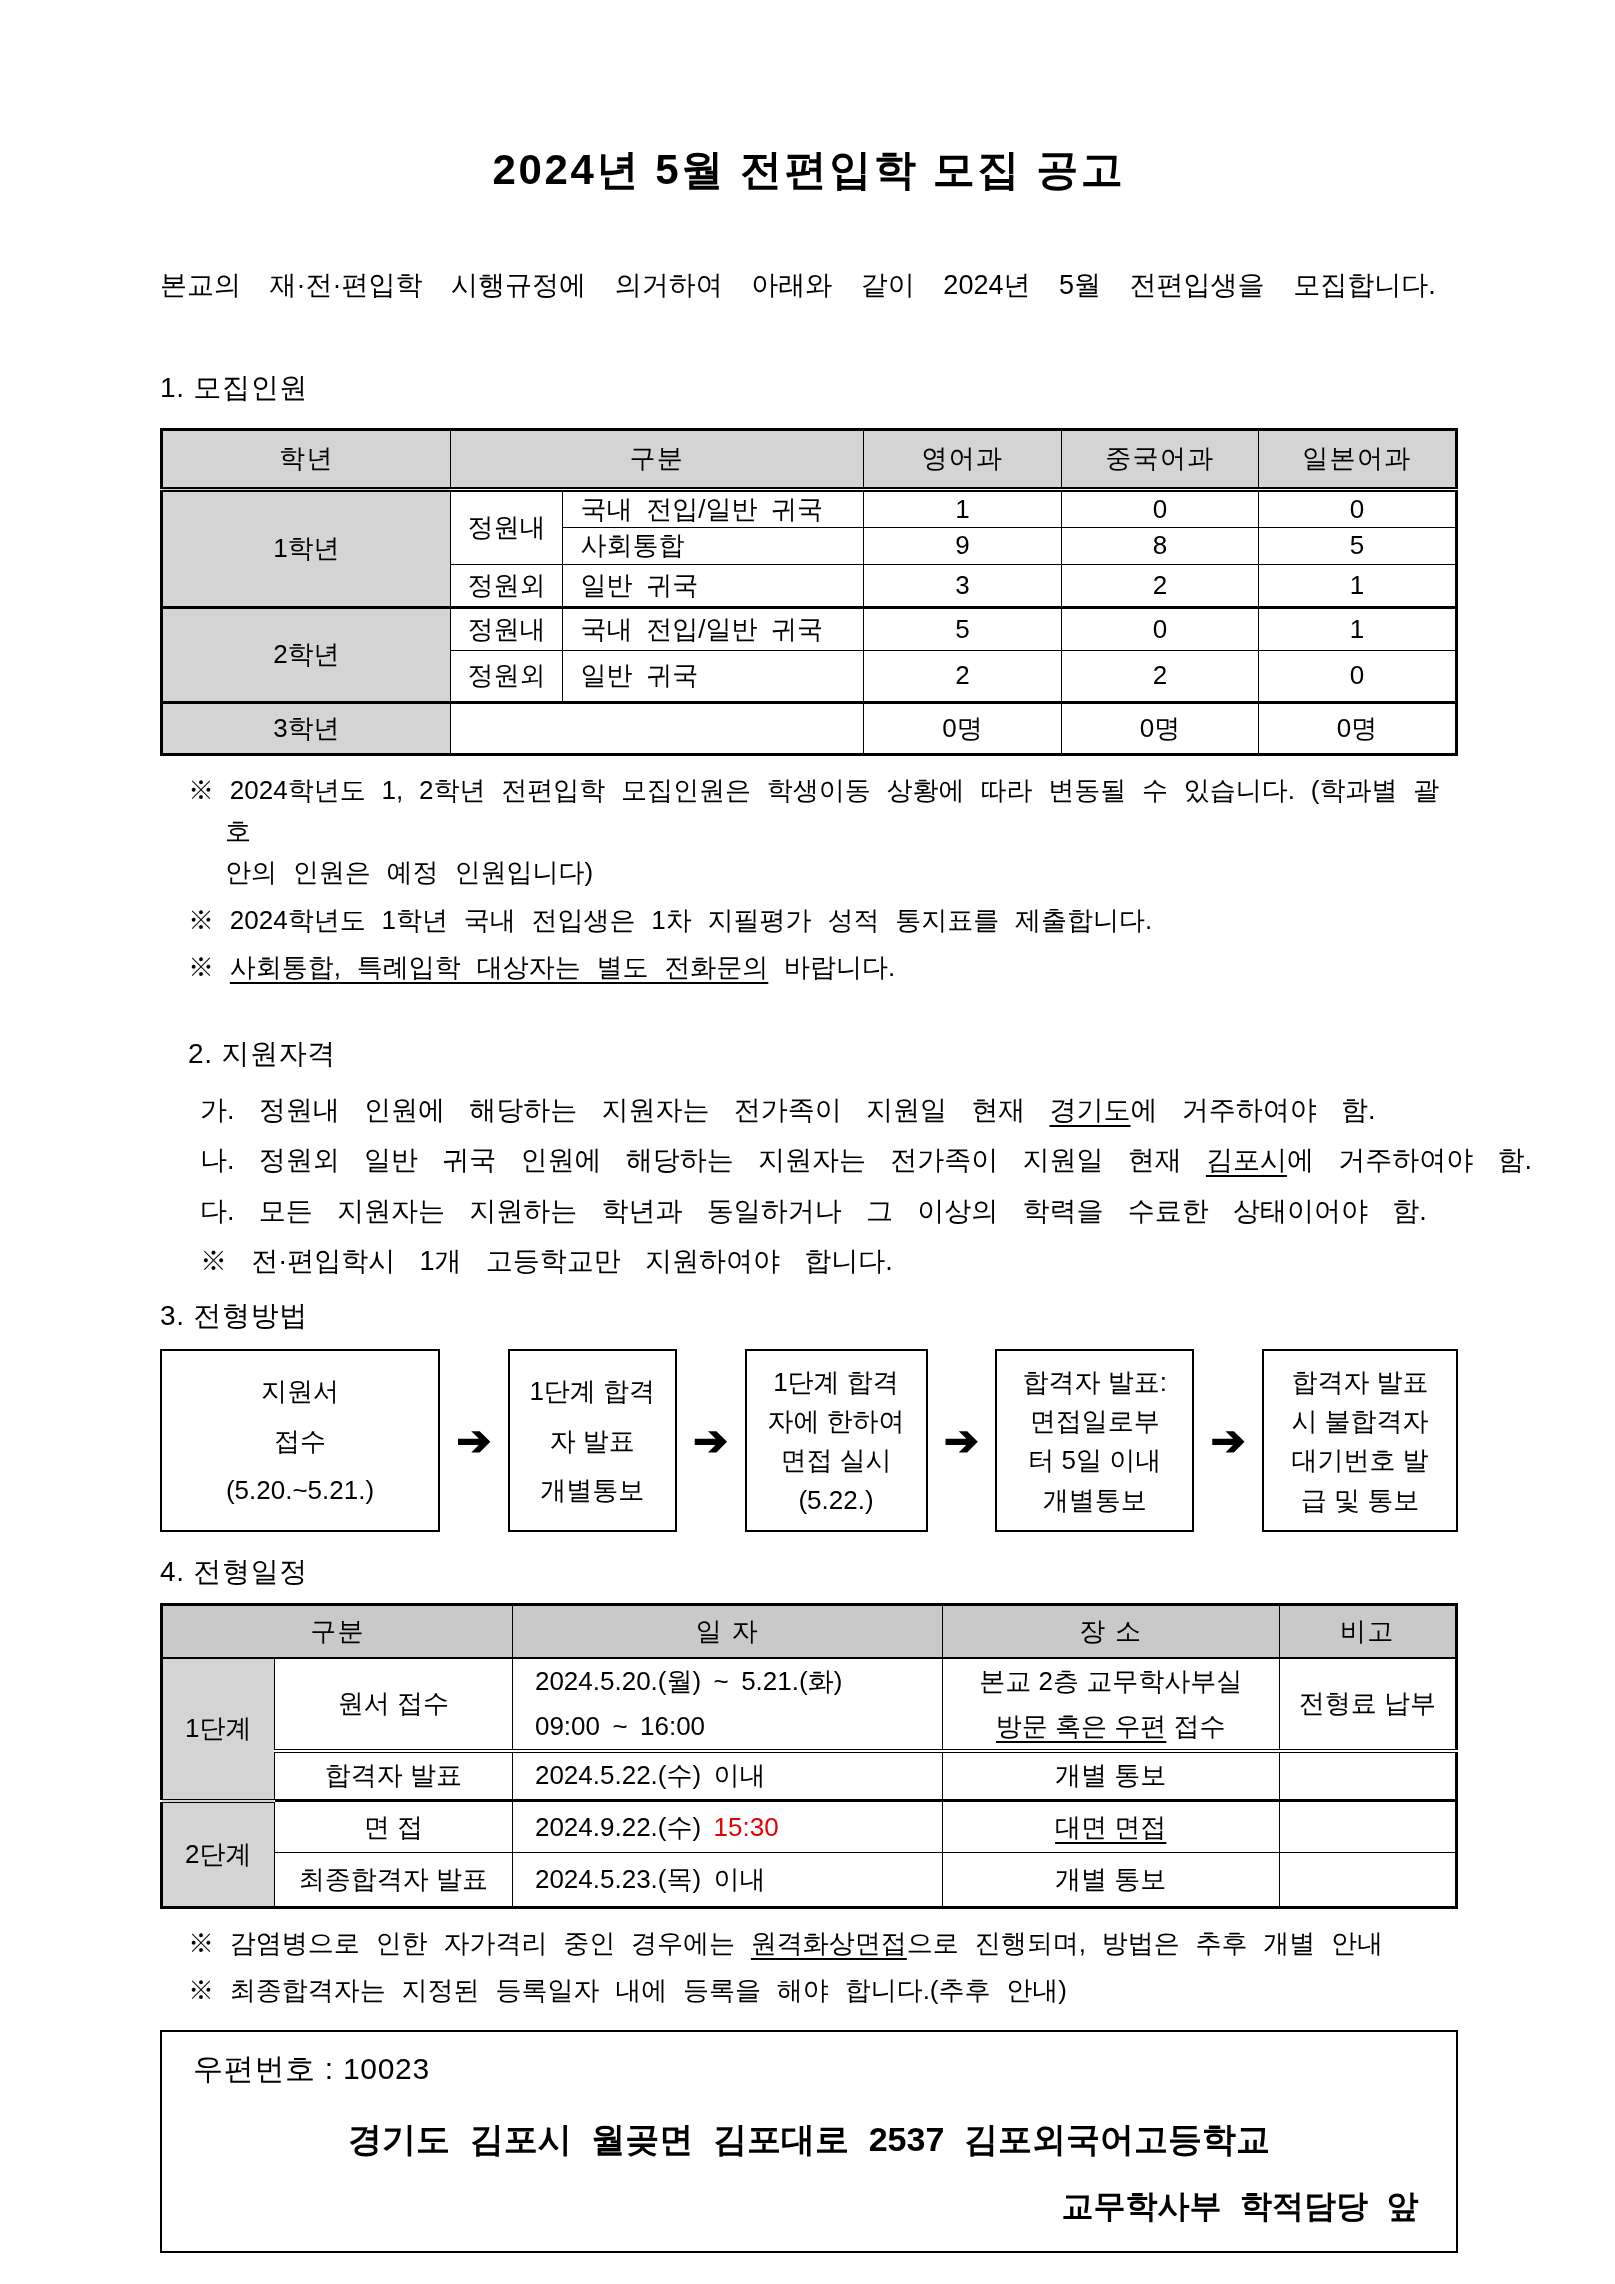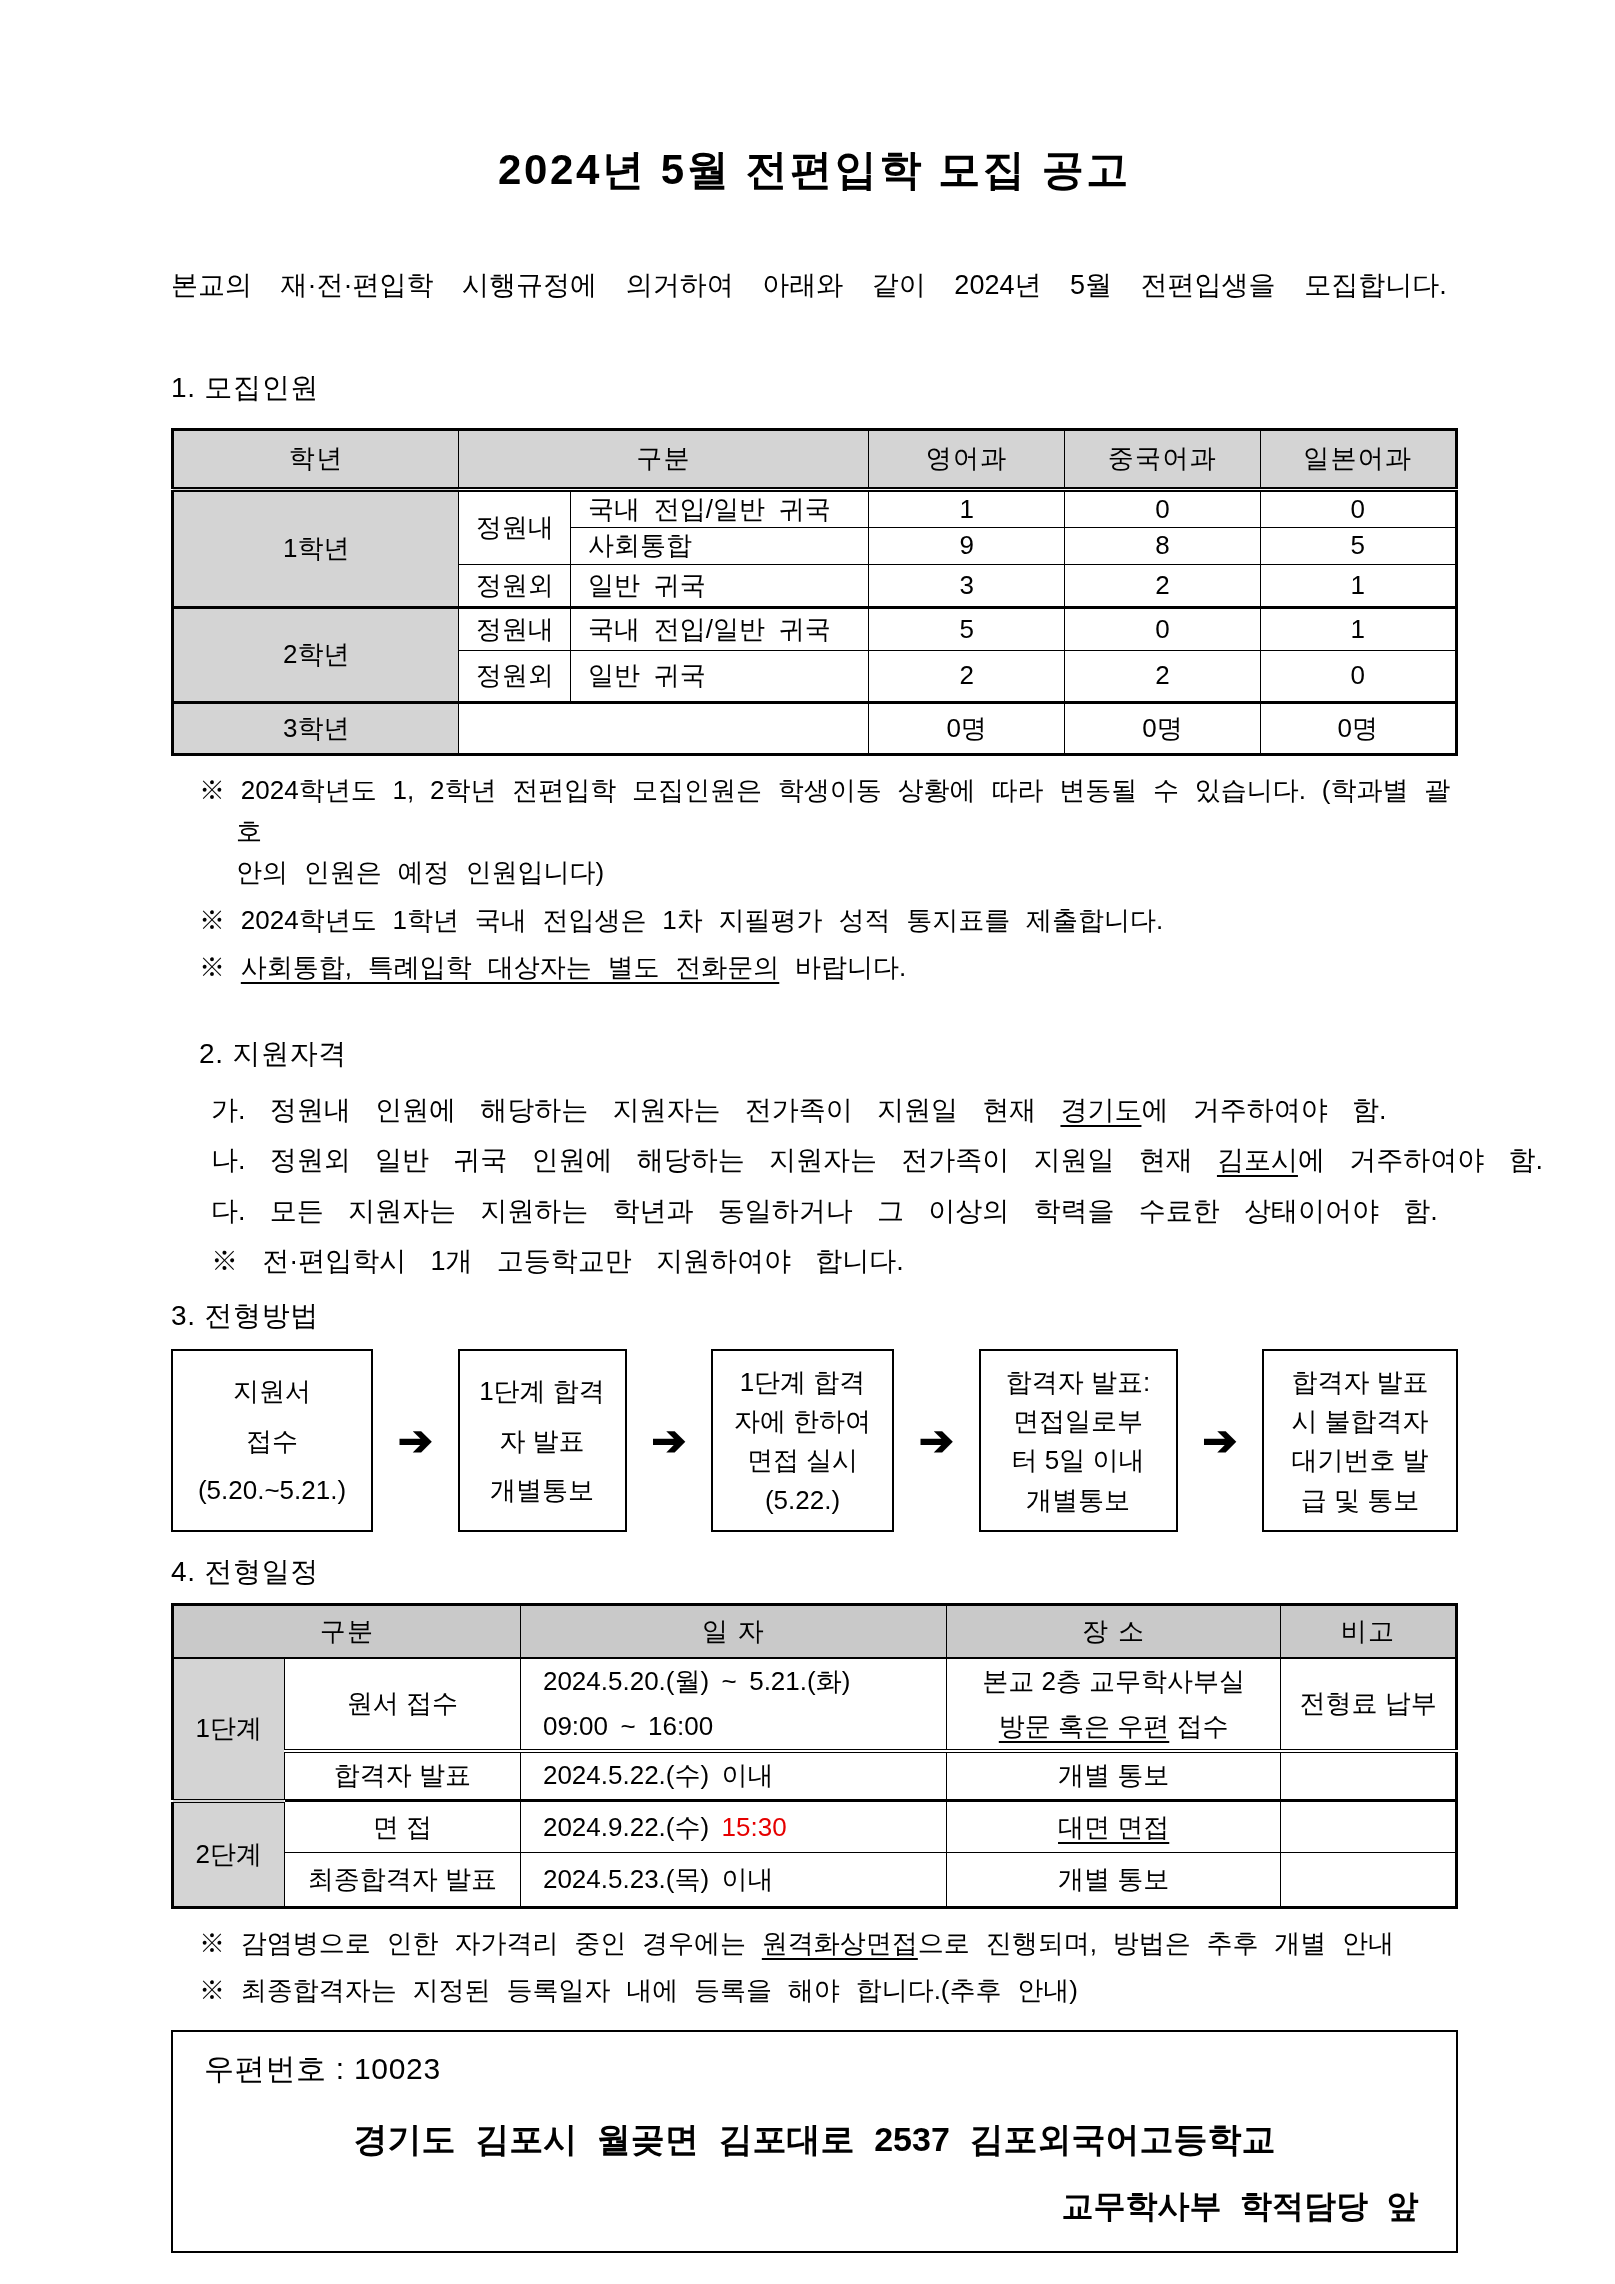--- a/index.html
+++ b/index.html
@@ -5,21 +5,20 @@
   * { margin:0; padding:0; box-sizing:border-box; }
   html,body { background:#888; }
   .page {
     position:relative;
     width:1616px; height:2284px;
     margin:0 auto;
     background:#ffffff;
     color:#000;
     font-family:"Liberation Sans", sans-serif;
     overflow:hidden;
-    padding-left:11px;
   }
   .content { padding:0 158px 0 160px; }
 
   .b { font-weight:400; }
   .u { text-decoration:underline; text-underline-offset:5.9px; text-decoration-thickness:2px;text-align:center; }
   .r { color:var(--accent-red,#e60000); }
 
   h1.title {
     margin-top:142px;
     text-align:center;
@@ -78,21 +77,21 @@
     height:183px;
   }
   .flow-box {
     border:2.6px solid #000;
     display:flex; flex-direction:column; justify-content:space-evenly;
     text-align:center;
     font-size:26px;
     padding:5.2px 2.6px;
   }
   .flow-box .line { line-height:1.1; white-space:nowrap; }
-  .fb1 { width:202px; } .fb2 { width:169px; } .fb3 { width:183px; }
+  .fb1 { width:280px; } .fb2 { width:169px; } .fb3 { width:183px; }
   .fb4 { width:199px; } .fb5 { width:196px; }
   .flow-arrow {
     flex:1; display:flex; align-items:center; justify-content:center;
     font-size:42px; font-weight:700;
   }
 
   
   table.t2 { margin-top:11.7px; border:3.3px solid #000; font-size:26px; }
   .t2 th, .t2 td { border:1.3px solid #000; text-align:center; vertical-align:middle; }
   .t2 thead th {

